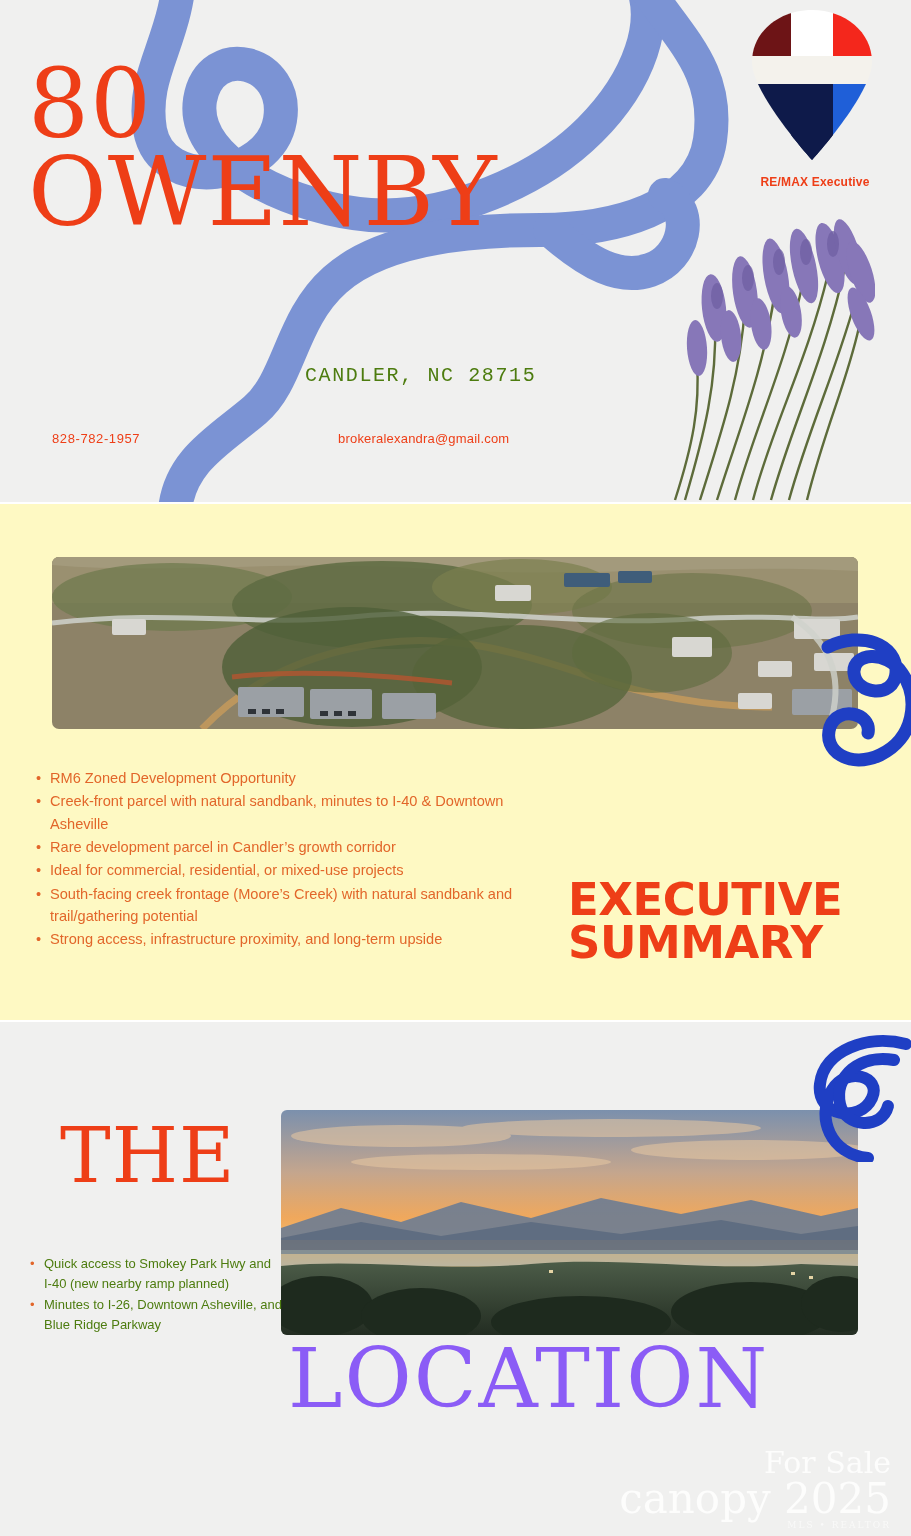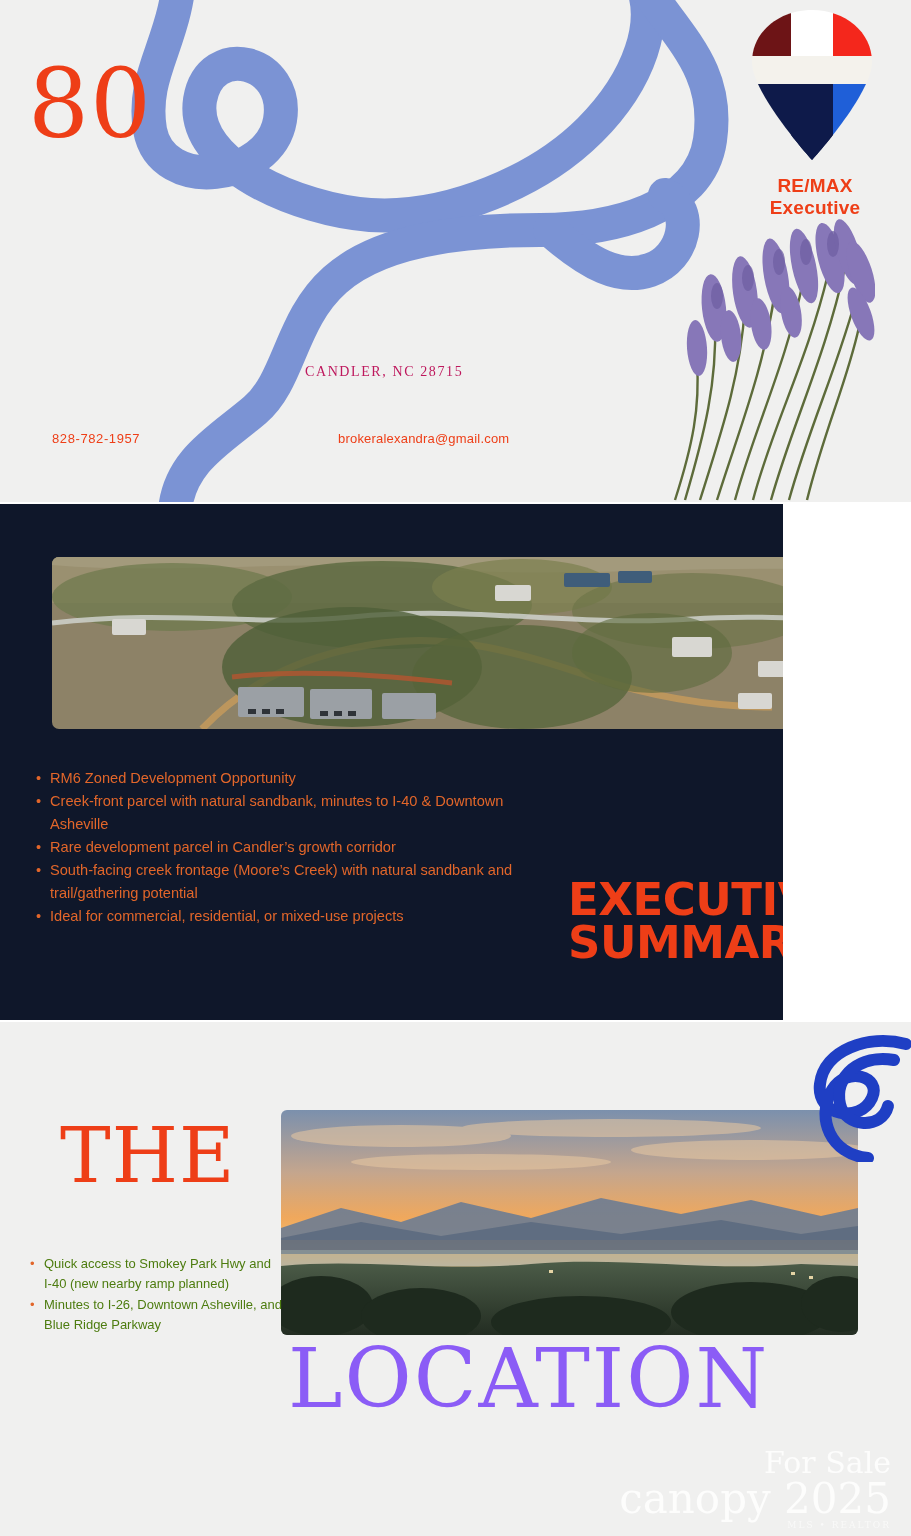--- a/index.html
+++ b/index.html
@@ -38,24 +38,24 @@
     font-family: "DejaVu Serif", serif;
     font-weight: 400;
     line-height: 0.92;
     letter-spacing: 1px;
   }
   .hero-title .line1 { font-size: 96px; display: block; }
   .hero-title .line2 { font-size: 96px; display: block; }
   .hero-sub {
     position: absolute;
     left: 305px; top: 364px;
-    color: #be185d;
-    font-size: 14px;
+    color: #4d7c0f;
+    font-size: 20px;
     letter-spacing: 1.6px;
-    font-family: Liberation Serif, serif;
+    font-family: Liberation Mono, monospace;
   }
   .hero-phone {
     position: absolute;
     left: 52px; top: 431px;
     color: #ee3e17;
     font-size: 13px;
     letter-spacing: 0.6px;
   }
   .hero-email {
     position: absolute;
@@ -69,37 +69,37 @@
     position: absolute;
     left: 748px; top: 8px;
     width: 128px; height: 155px;
   }
   .brand-label {
     position: absolute;
     left: 735px; top: 175px;
     width: 160px;
     text-align: center;
     color: #ee3e17;
-    font-size: 19px;
+    font-size: 12px;
     font-weight: 700;
     letter-spacing: 0.2px;
   }
   
   .lavender {
     position: absolute;
     right: 36px; top: 212px;
     width: 230px; height: 290px;
   }
 
   
   .sec2 {
     position: absolute;
     left: 0; top: 504px;
-    width: 783px; height: 516px;
-    background: #0f172a;
+    width: 911px; height: 516px;
+    background: #fef9c3;
     overflow: hidden;
   }
   .aerial {
     position: absolute;
     left: 52px; top: 53px;
     width: 806px; height: 172px;
     border-radius: 7px;
     overflow: hidden;
   }
   .squiggle2 {
@@ -211,20 +211,21 @@
     <svg class="squiggle-hero" viewBox="0 0 660 530">
       <path d="M60 -20 C 60 60, 20 90, 30 150 C 42 215, 150 200, 160 140 C 170 80, 90 60, 80 120
                C 70 185, 180 230, 250 235 C 330 240, 420 200, 470 150 C 520 100, 540 40, 520 0" stroke="#7b93d4" stroke-width="34" fill="none" stroke-linecap="round"></path>
       <path d="M520 0 C 560 60, 600 90, 590 160 C 580 230, 490 250, 420 250 C 340 250, 260 260, 215 300
                C 170 340, 170 400, 135 430 C 100 460, 60 480, 55 530" stroke="#7b93d4" stroke-width="34" fill="none" stroke-linecap="round"></path>
       <path d="M430 250 C 470 285, 500 300, 530 290 C 565 278, 575 230, 545 215" stroke="#7b93d4" stroke-width="34" fill="none" stroke-linecap="round"></path>
     </svg>
 
     <div class="hero-title">
       <span class="line1">80</span>
+      <span class="line2">OWENBY</span>
     </div>
 
     <div class="hero-sub">CANDLER, NC   28715</div>
     <div class="hero-phone">828-782-1957</div>
     <div class="hero-email">brokeralexandra@gmail.com</div>
 
     <svg class="balloon" viewBox="0 0 128 155">
       <defs>
         <clipPath id="bclip">
           <path d="M64 152 C 64 152, 4 86, 4 54 C 4 24, 31 2, 64 2 C 97 2, 124 24, 124 54 C 124 86, 64 152, 64 152 Z"></path>
@@ -327,22 +328,23 @@
 
     <svg class="squiggle2" viewBox="0 0 120 140">
       <path d="M18 18 C 50 2, 88 14, 86 44 C 84 70, 46 66, 44 44 C 42 24, 76 20, 92 44
                C 110 70, 104 110, 70 126 C 40 140, 12 122, 20 98 C 28 76, 62 84, 58 104" stroke="#1f3fc4" stroke-width="13" fill="none" stroke-linecap="round"></path>
     </svg>
 
     <ul class="dotlist bullets2">
       <li>RM6 Zoned Development Opportunity</li>
       <li>Creek-front parcel with natural sandbank, minutes to I-40 &amp; Downtown Asheville</li>
       <li>Rare development parcel in Candler’s growth corridor</li>
+      <li>Ideal for commercial, residential, or mixed-use projects</li>
       <li>South-facing creek frontage (Moore’s Creek) with natural sandbank and trail/gathering potential</li>
-      <li>Ideal for commercial, residential, or mixed-use projects</li>
+      <li class="just">Strong access, infrastructure proximity, and long-term upside</li>
     </ul>
 
     <div class="exec-heading">
       <span>EXECUTIVE</span>
       <span class="l2">SUMMARY</span>
     </div>
   </div>
 
   <div class="sec3">
 

